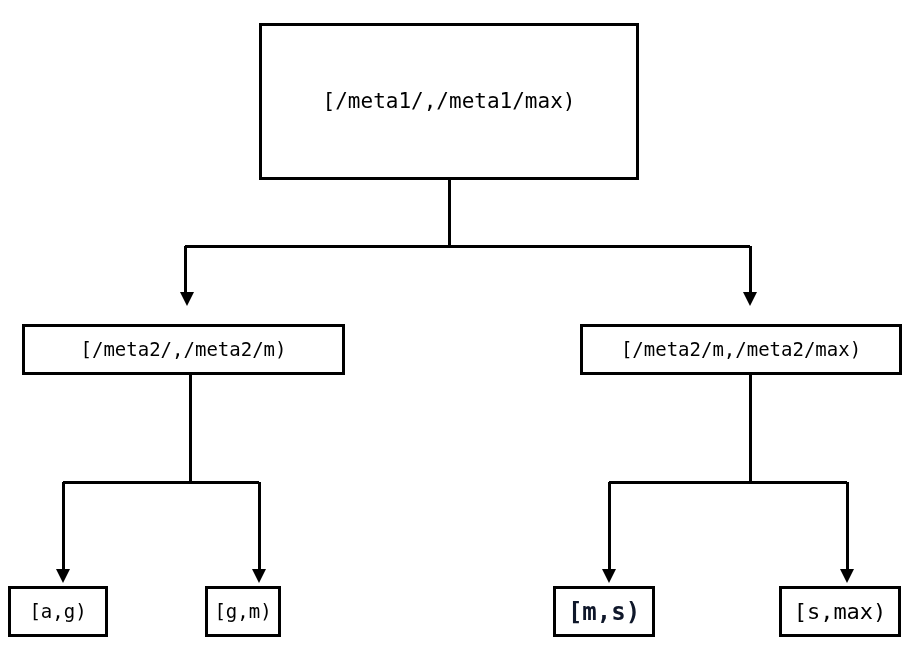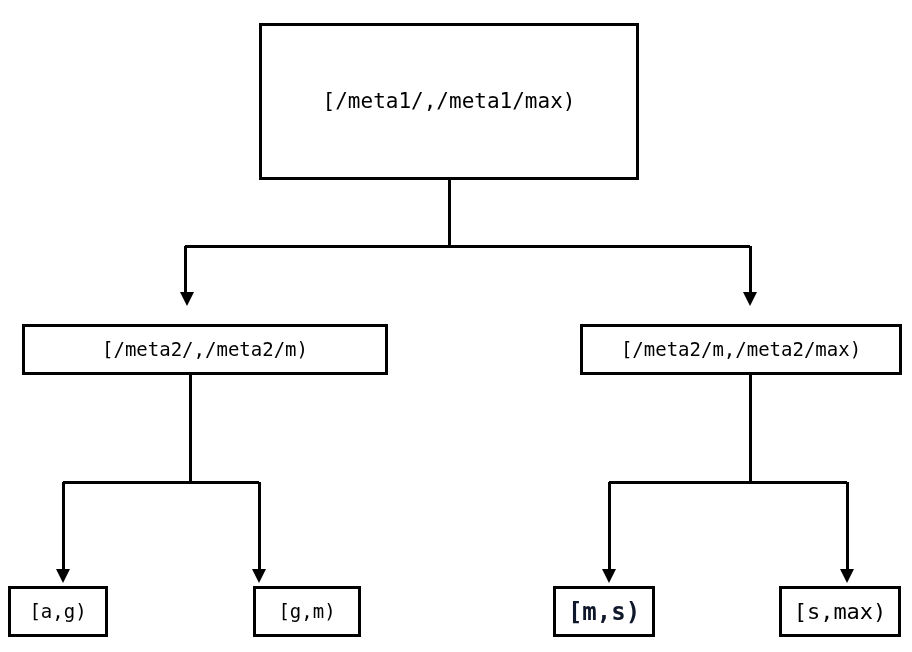--- a/index.html
+++ b/index.html
@@ -70,21 +70,21 @@
         <polygon points="743,292 757,292 750,306"></polygon>
         <polygon points="56,569 70,569 63,583"></polygon>
         <polygon points="252,569 266,569 259,583"></polygon>
         <polygon points="602,569 616,569 609,583"></polygon>
         <polygon points="840,569 854,569 847,583"></polygon>
       </g>
   </svg>
 
   <div id="nodes-layer">
       <div class="node" style="left: 259px; top: 11px; width: 380px; height: 157px; border-color: rgb(0, 0, 0); border-width: 3px; margin-top: 12px;"><span class="node-label" style="font-size: 21px; color: rgb(0, 0, 0);">[/meta1/,/meta1/max)</span></div>
-      <div class="node" style="left: 22px; top: 324px; width: 366px; height: 51px; border-color: rgb(0, 0, 0); border-width: 3px;"><span class="node-label" style="font-size: 19px; color: rgb(0, 0, 0);">[/meta2/,/meta2/m)</span></div>
+      <div class="node" style="left: 22px; top: 324px; width: 323px; height: 51px; border-color: rgb(0, 0, 0); border-width: 3px;"><span class="node-label" style="font-size: 19px; color: rgb(0, 0, 0);">[/meta2/,/meta2/m)</span></div>
       <div class="node" style="left: 580px; top: 324px; width: 322px; height: 51px; border-color: rgb(0, 0, 0); border-width: 3px;"><span class="node-label" style="font-size: 19px; color: rgb(0, 0, 0);">[/meta2/m,/meta2/max)</span></div>
       <div class="node" style="left: 8px; top: 586px; width: 100px; height: 51px; border-color: rgb(0, 0, 0); border-width: 3px;"><span class="node-label" style="font-size: 19px; color: rgb(0, 0, 0);">[a,g)</span></div>
-      <div class="node" style="left: 205px; top: 586px; width: 108px; height: 51px; border-color: rgb(0, 0, 0); border-width: 3px; margin-left: 48px;"><span class="node-label" style="font-size: 19px; color: rgb(0, 0, 0);">[g,m)</span></div>
+      <div class="node" style="left: 205px; top: 586px; width: 76px; height: 51px; border-color: rgb(0, 0, 0); border-width: 3px;"><span class="node-label" style="font-size: 19px; color: rgb(0, 0, 0);">[g,m)</span></div>
       <div class="node" style="left: 553px; top: 586px; width: 102px; height: 51px; border-color: rgb(0, 0, 0); border-width: 3px;"><span class="node-label" style="font-size: 24px; color: #0f172a; font-weight: bold;">[m,s)</span></div>
       <div class="node" style="left: 779px; top: 586px; width: 122px; height: 51px; border-color: rgb(0, 0, 0); border-width: 3px;"><span class="node-label" style="font-size: 22px; color: rgb(0, 0, 0);">[s,max)</span></div>
     </div>
 
 </div>
 
 </body></html>

